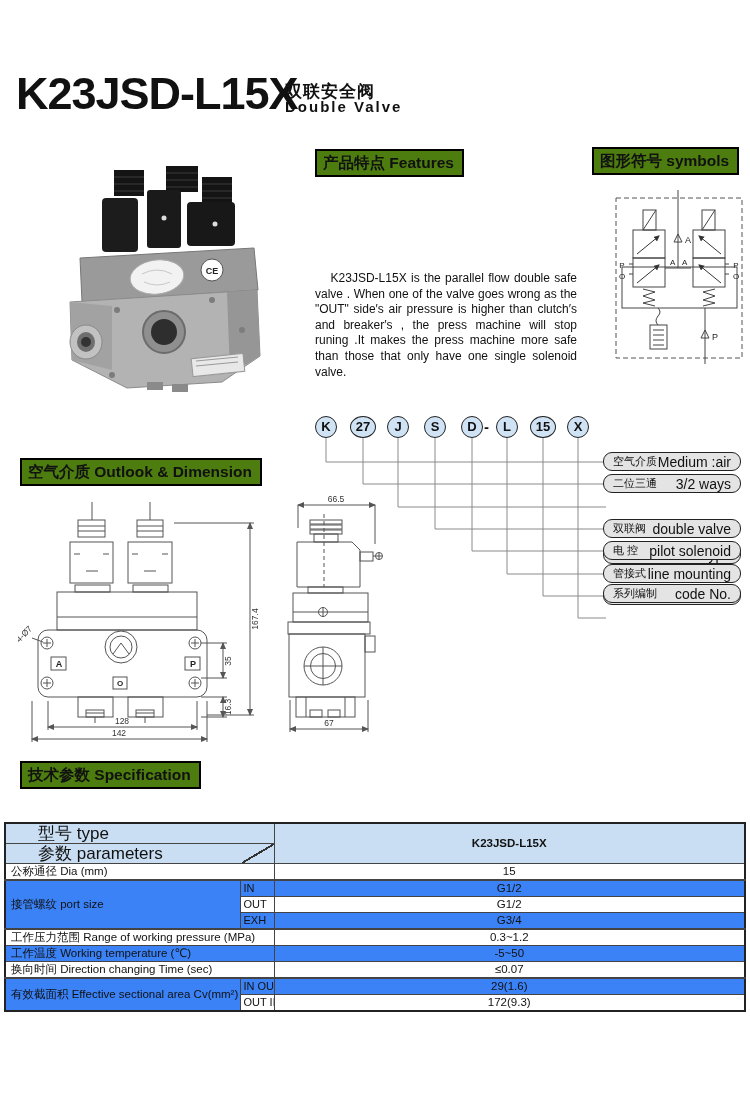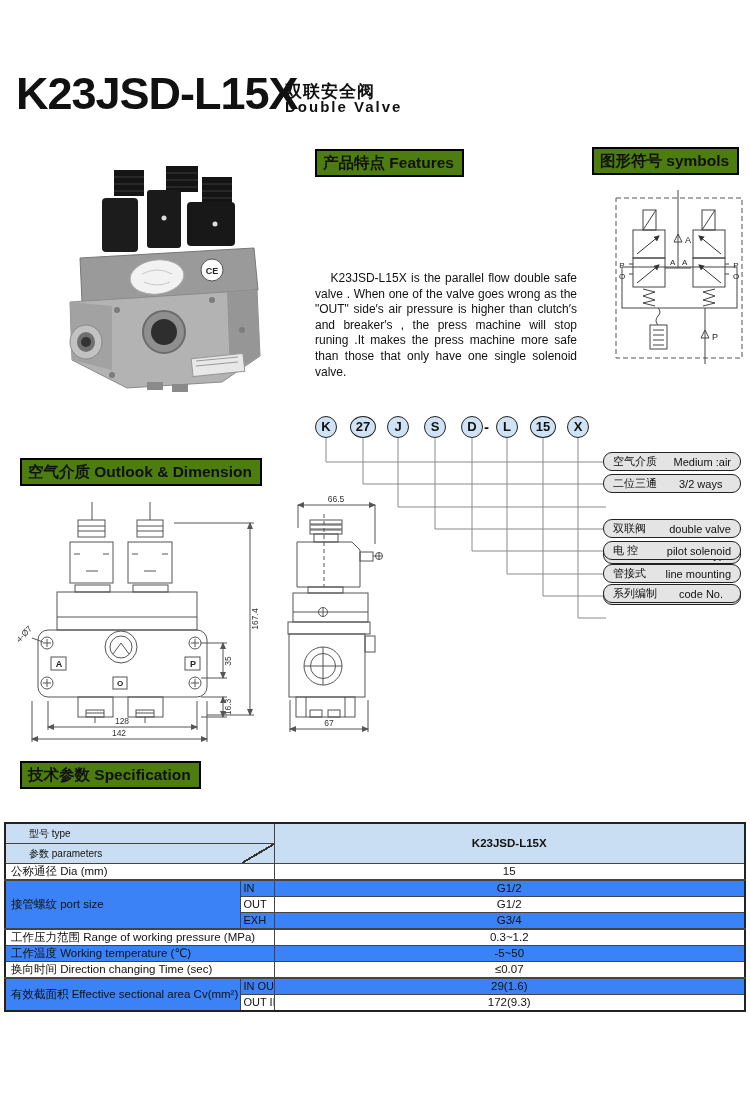--- a/index.html
+++ b/index.html
@@ -13,32 +13,32 @@
               padding:2px 8px 2px 6px;line-height:20px;white-space:nowrap;}
   .para{width:262px;text-align:justify;}
   .para-cn{font-size:12.5px;line-height:17.8px;text-indent:1.9em;}
   .para-en{font-size:12px;line-height:15.6px;text-indent:1.3em;}
   .oc-circle{border:1.5px solid #222;background:#cfe3f5;border-radius:50%;height:22px;
              text-align:center;line-height:19px;font-weight:bold;font-size:13px;box-sizing:border-box;}
   .oc-dash{font-weight:bold;font-size:15px;}
   .oc-box{left:603px;width:138px;height:19px;border:1.5px solid #222;border-radius:9px;
           background:#e4e4e4;box-sizing:border-box;display:flex;align-items:center;padding:0 9px;}
   .oc-box .cn{font-size:11px;width:66px;white-space:nowrap;}
-  .oc-box .en{font-size:11px;white-space:nowrap;}
+  .oc-box .en{font-size:14px;white-space:nowrap;}
   .spec-table{border-collapse:collapse;table-layout:fixed;width:742px;border:2px solid #222;}
   .spec-table td{border:1px solid #444;height:15px;padding:0 5px;font-size:11.5px;line-height:1.05;
                  overflow:hidden;white-space:nowrap;}
   .spec-table td.lab{}
   .spec-table td.sub{padding:0 3px;font-size:11px;}
   .spec-table td.val{text-align:center;}
   .spec-table td.graycell{background:#3b82f6;}
   .spec-table td.whitecell{background:#fff;}
   .spec-table tr.thick td{border-top-width:2px;}
   .corner{padding:0 !important;position:relative;background:#c9def2;}
-  .corner .half{height:19px;line-height:19px;padding-left:23px;font-size:10px;}
+  .corner .half{height:19px;line-height:19px;padding-left:32px;font-size:17px;}
   .corner .half.top{border-bottom:1px solid #444;}
   .corner .diag{position:absolute;right:0;top:20px;width:32px;height:19px;
     background:linear-gradient(to bottom right,transparent 47%,#333 47%,#333 53%,transparent 53%);}
   .model-cell{background:#c9def2;text-align:center;font-weight:bold;font-size:12px;}
   svg text{font-family:"Liberation Sans","DejaVu Sans",sans-serif;}
 </style>
 </head>
 <body>
 
 <div class="page">

